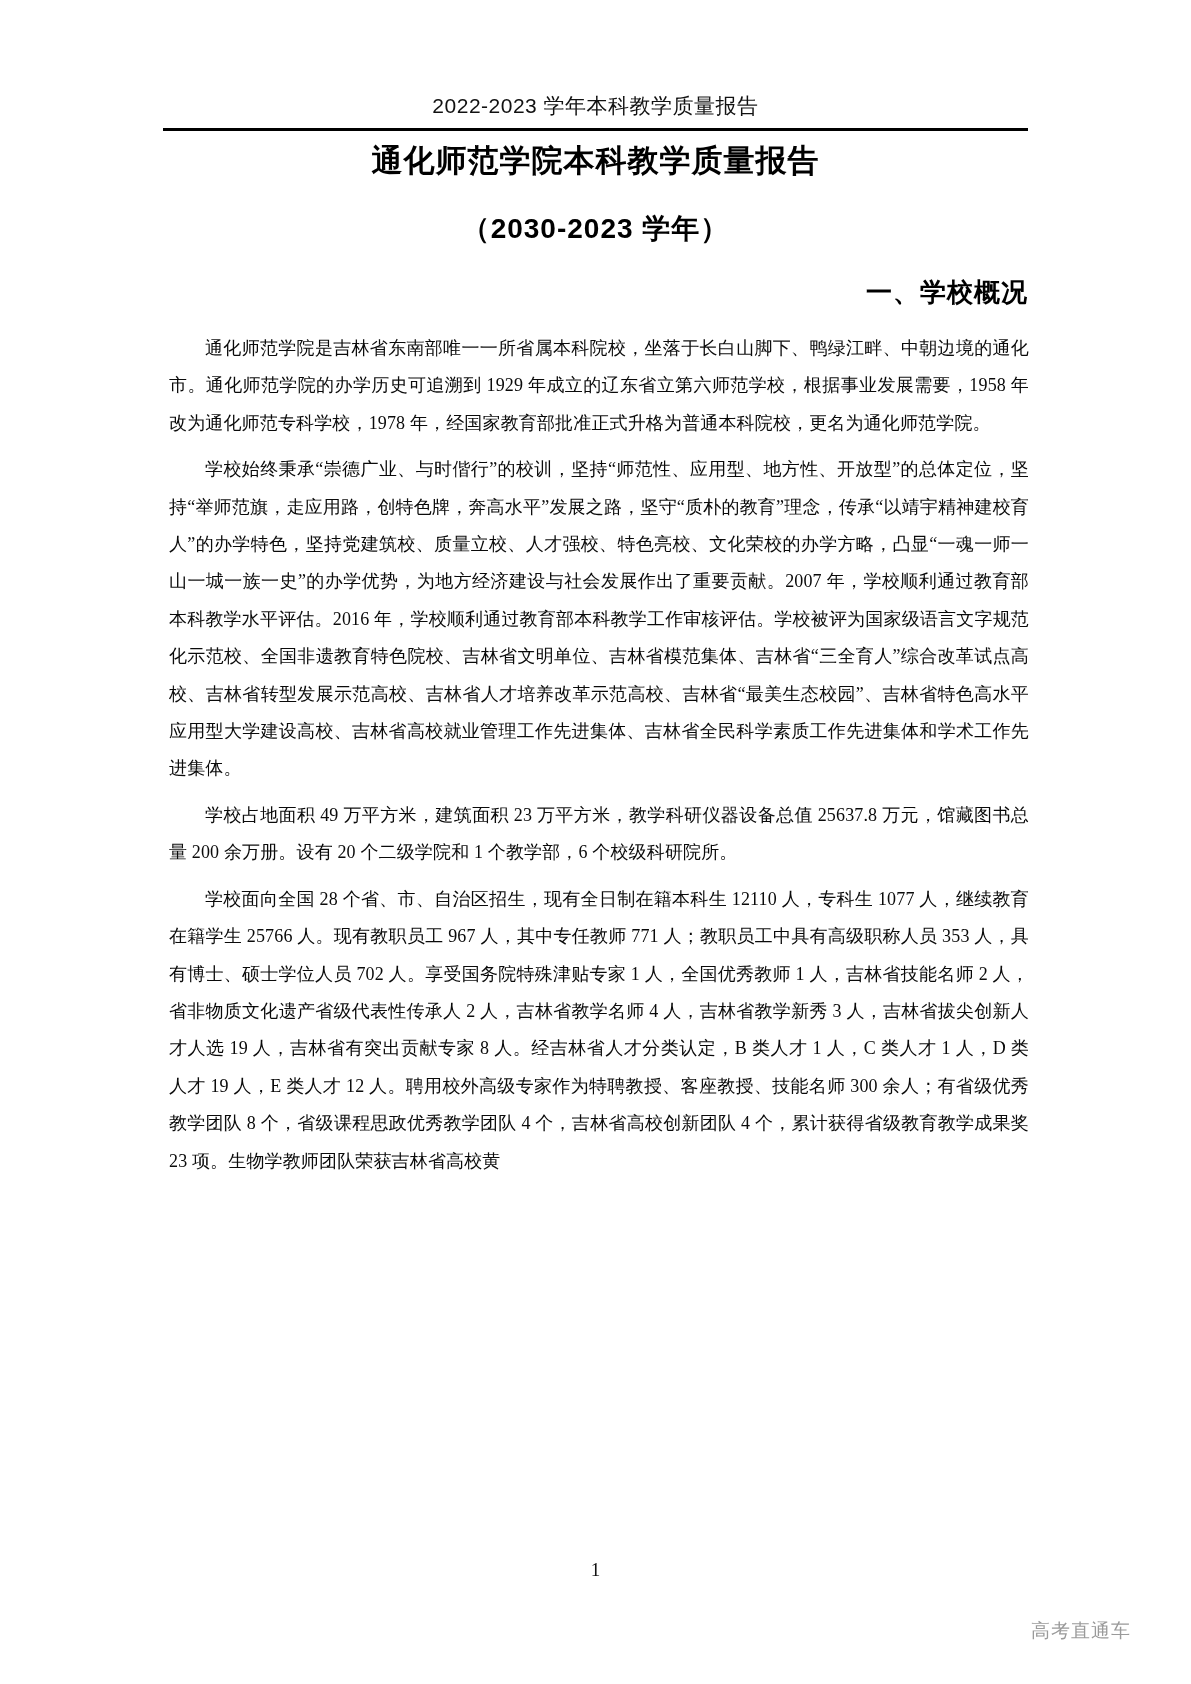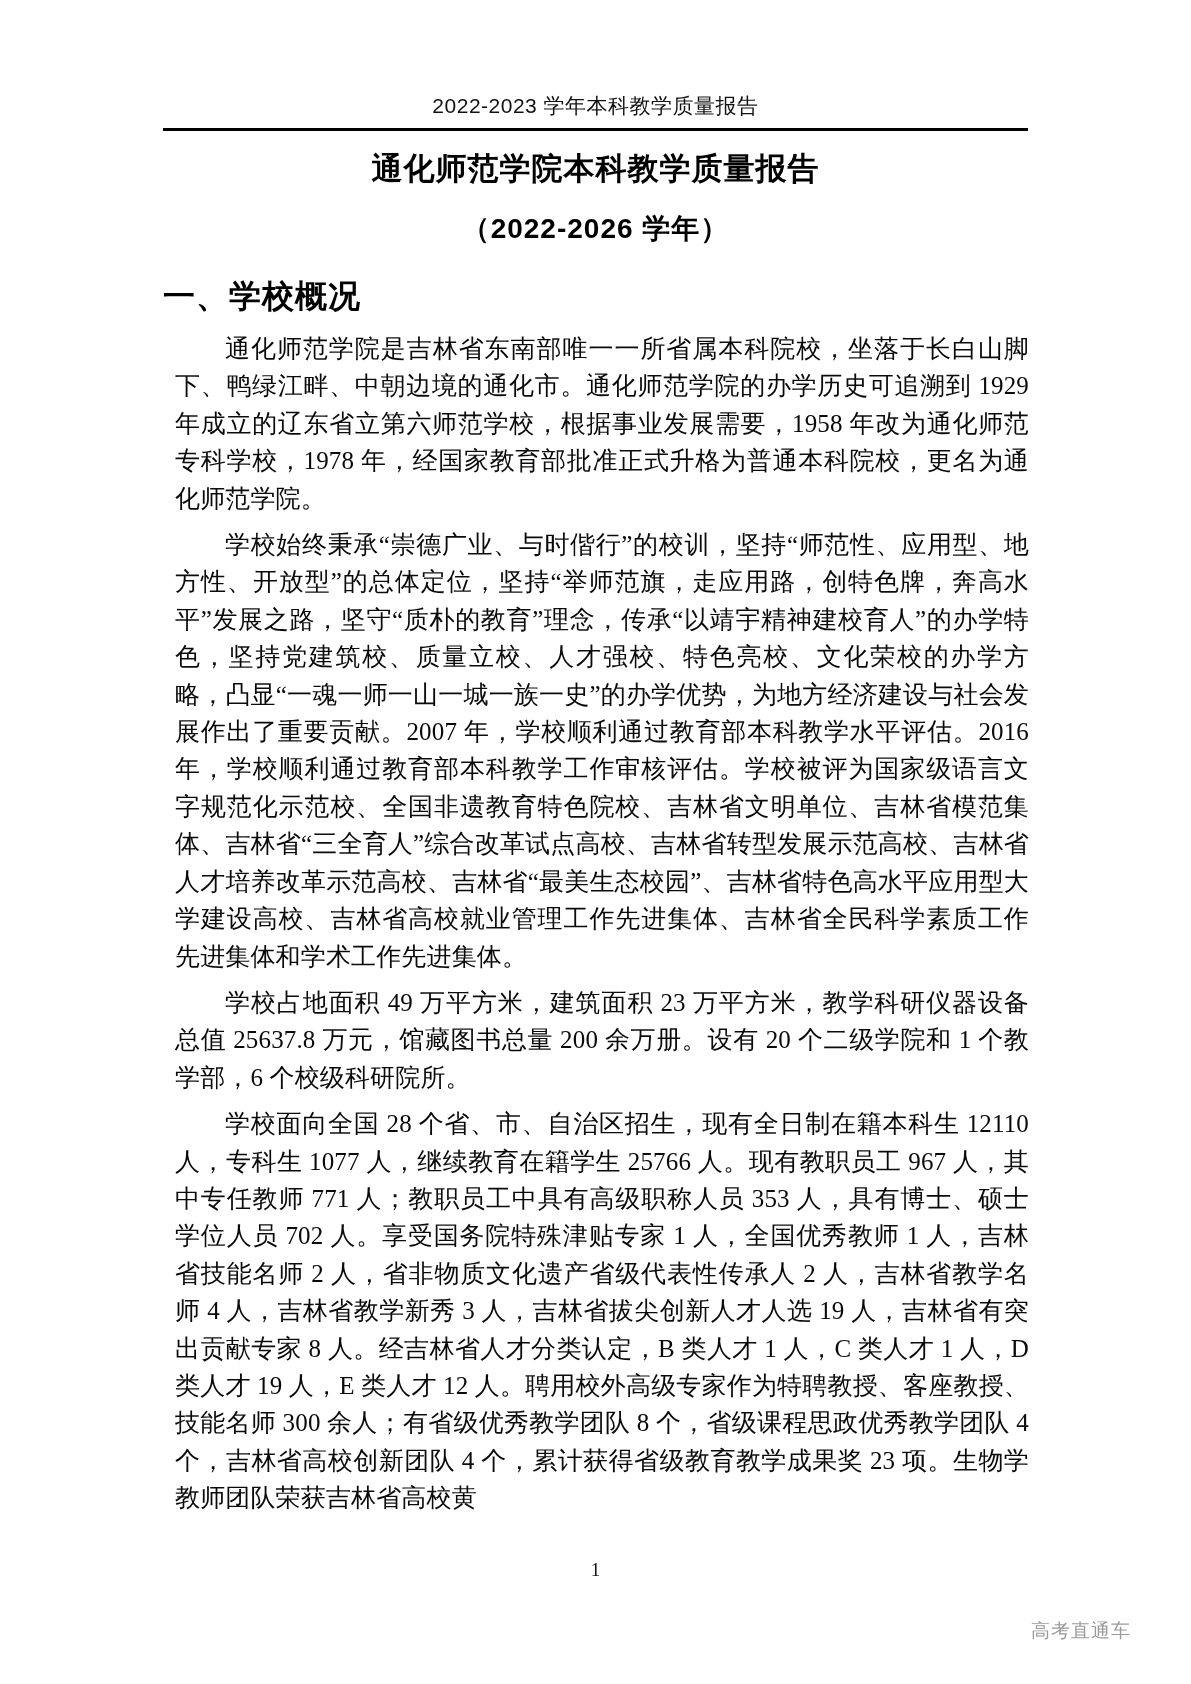--- a/index.html
+++ b/index.html
@@ -38,21 +38,21 @@
     top: 128px;
     left: 163px;
     width: 865px;
     height: 3px;
     background: #000;
   }
 
   
   .doc-title {
     position: absolute;
-    top: 148px;
+    top: 140px;
     left: 163px;
     width: 865px;
     text-align: center;
     font-family: Liberation Mono, monospace;
     font-weight: bold;
     font-size: 31px;
     letter-spacing: 1px;
     color: #000;
   }
   .doc-subtitle {
@@ -69,40 +69,41 @@
   }
 
   
   .section-heading {
     position: absolute;
     top: 275px;
     left: 163px;
     width: 865px;
     font-family: "Liberation Sans", "DejaVu Sans", sans-serif;
     font-weight: bold;
-    font-size: 32px;
+    font-size: 26px;
     letter-spacing: 1px;
     color: #000;
+    text-align: right;
   }
 
   
   .body-area {
     position: absolute;
     top: 330px;
     left: 163px;
     width: 866px;
   }
   .para {
     font-family: "Liberation Serif", "DejaVu Serif", serif;
-    font-size: 25px;
+    font-size: 18px;
     line-height: 37.4px;
     text-align: justify;
     text-justify: inter-ideograph;
     text-indent: 2em;
-    margin: 0 0 9px 12px;
+    margin: 0 0 9px 6px;
     color: #0a0a0a;
     letter-spacing: 0.15px;
   }
 
   
   .page-number {
     position: absolute;
     top: 1559px;
     left: 163px;
     width: 865px;
@@ -125,21 +126,21 @@
 <body>
 
 <div class="page">
 
   <div class="running-header">2022-2023 学年本科教学质量报告</div>
 
   <div class="header-rule"></div>
 
   <div class="doc-title">通化师范学院本科教学质量报告</div>
 
-  <div class="doc-subtitle">（2022-2026 学年）</div>
+  <div class="doc-subtitle">（2030-2023 学年）</div>
 
   <div class="section-heading">一、学校概况</div>
 
   <div class="body-area">
     <p class="para">通化师范学院是吉林省东南部唯一一所省属本科院校，坐落于长白山脚下、鸭绿江畔、中朝边境的通化市。通化师范学院的办学历史可追溯到 1929 年成立的辽东省立第六师范学校，根据事业发展需要，1958 年改为通化师范专科学校，1978 年，经国家教育部批准正式升格为普通本科院校，更名为通化师范学院。</p>
     <p class="para">学校始终秉承“崇德广业、与时偕行”的校训，坚持“师范性、应用型、地方性、开放型”的总体定位，坚持“举师范旗，走应用路，创特色牌，奔高水平”发展之路，坚守“质朴的教育”理念，传承“以靖宇精神建校育人”的办学特色，坚持党建筑校、质量立校、人才强校、特色亮校、文化荣校的办学方略，凸显“一魂一师一山一城一族一史”的办学优势，为地方经济建设与社会发展作出了重要贡献。2007 年，学校顺利通过教育部本科教学水平评估。2016 年，学校顺利通过教育部本科教学工作审核评估。学校被评为国家级语言文字规范化示范校、全国非遗教育特色院校、吉林省文明单位、吉林省模范集体、吉林省“三全育人”综合改革试点高校、吉林省转型发展示范高校、吉林省人才培养改革示范高校、吉林省“最美生态校园”、吉林省特色高水平应用型大学建设高校、吉林省高校就业管理工作先进集体、吉林省全民科学素质工作先进集体和学术工作先进集体。</p>
     <p class="para">学校占地面积 49 万平方米，建筑面积 23 万平方米，教学科研仪器设备总值 25637.8 万元，馆藏图书总量 200 余万册。设有 20 个二级学院和 1 个教学部，6 个校级科研院所。</p>
     <p class="para">学校面向全国 28 个省、市、自治区招生，现有全日制在籍本科生 12110 人，专科生 1077 人，继续教育在籍学生 25766 人。现有教职员工 967 人，其中专任教师 771 人；教职员工中具有高级职称人员 353 人，具有博士、硕士学位人员 702 人。享受国务院特殊津贴专家 1 人，全国优秀教师 1 人，吉林省技能名师 2 人，省非物质文化遗产省级代表性传承人 2 人，吉林省教学名师 4 人，吉林省教学新秀 3 人，吉林省拔尖创新人才人选 19 人，吉林省有突出贡献专家 8 人。经吉林省人才分类认定，B 类人才 1 人，C 类人才 1 人，D 类人才 19 人，E 类人才 12 人。聘用校外高级专家作为特聘教授、客座教授、技能名师 300 余人；有省级优秀教学团队 8 个，省级课程思政优秀教学团队 4 个，吉林省高校创新团队 4 个，累计获得省级教育教学成果奖 23 项。生物学教师团队荣获吉林省高校黄</p>
   </div>
 

